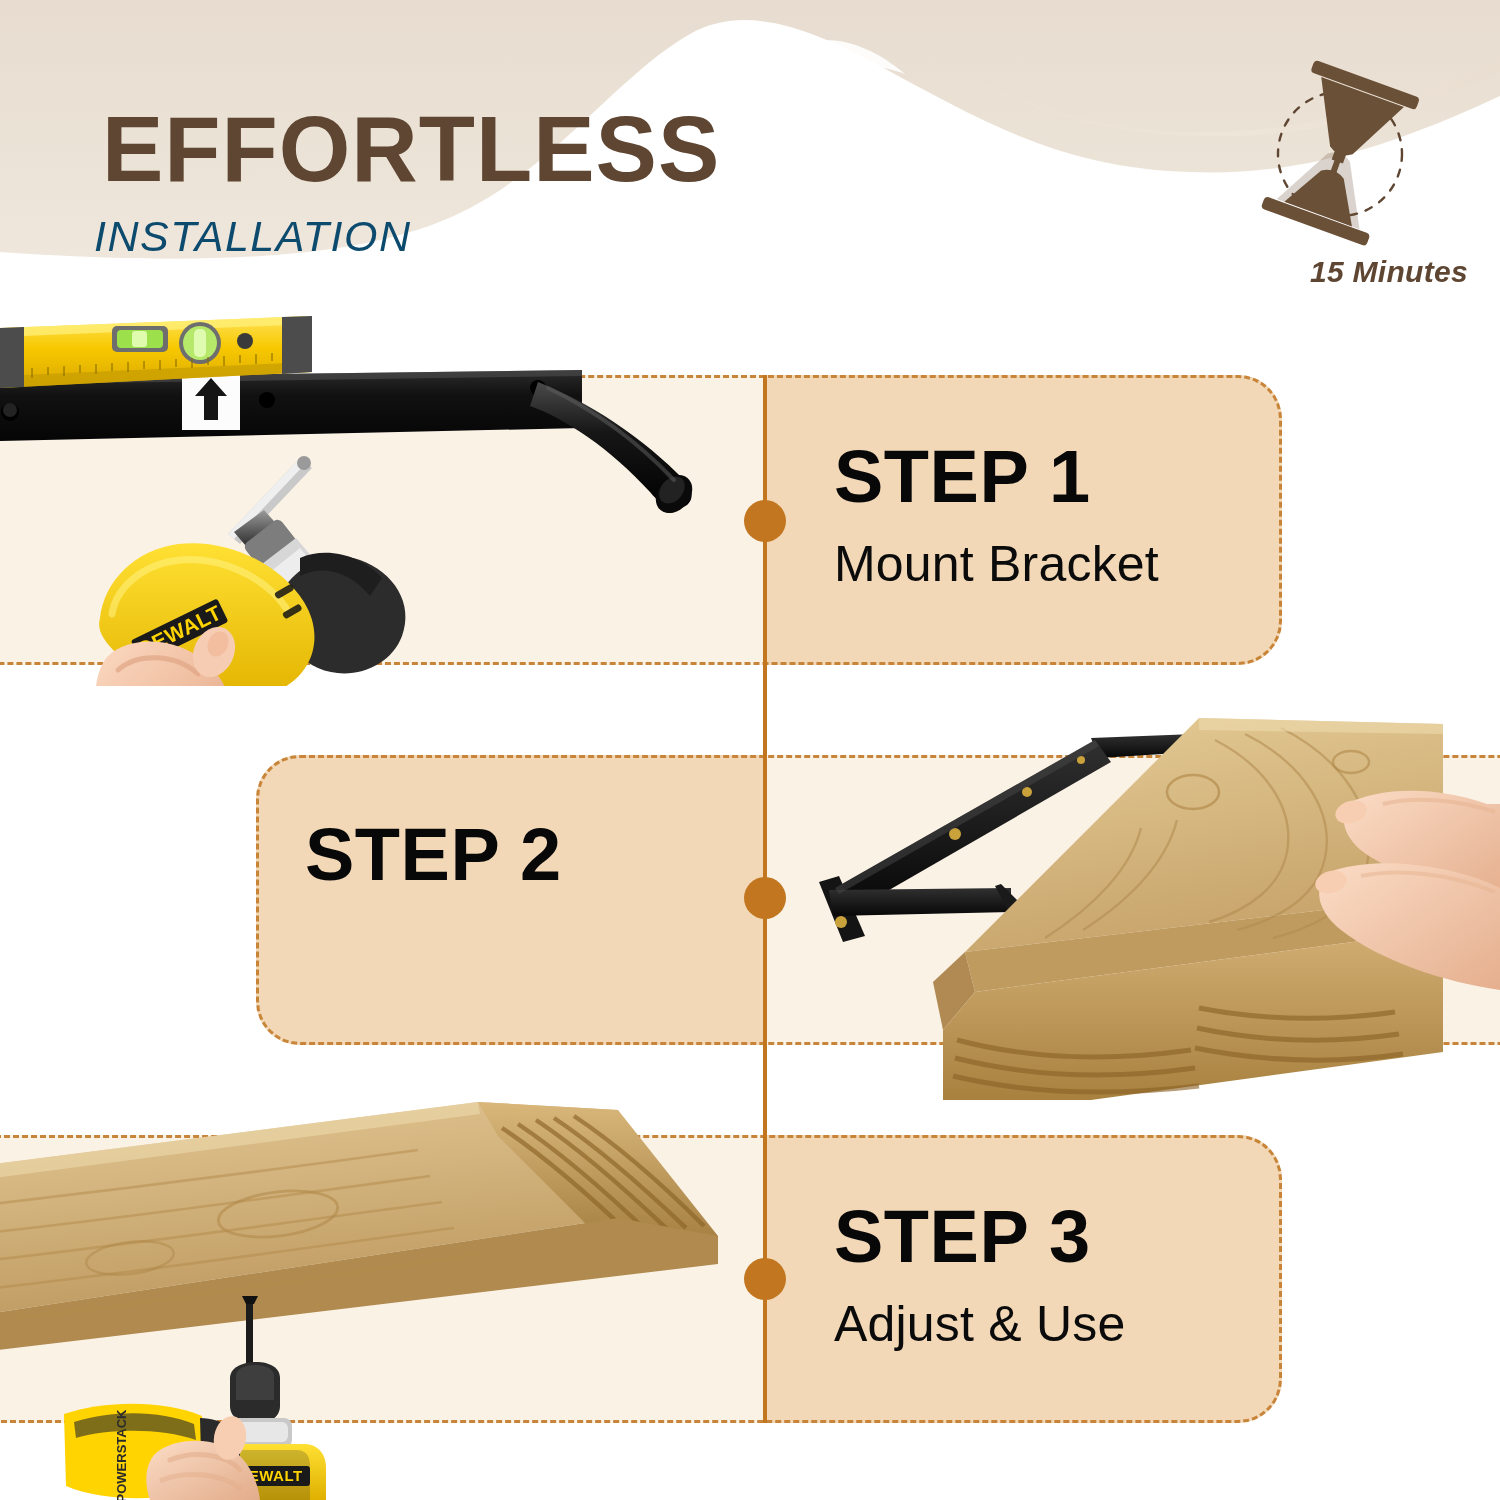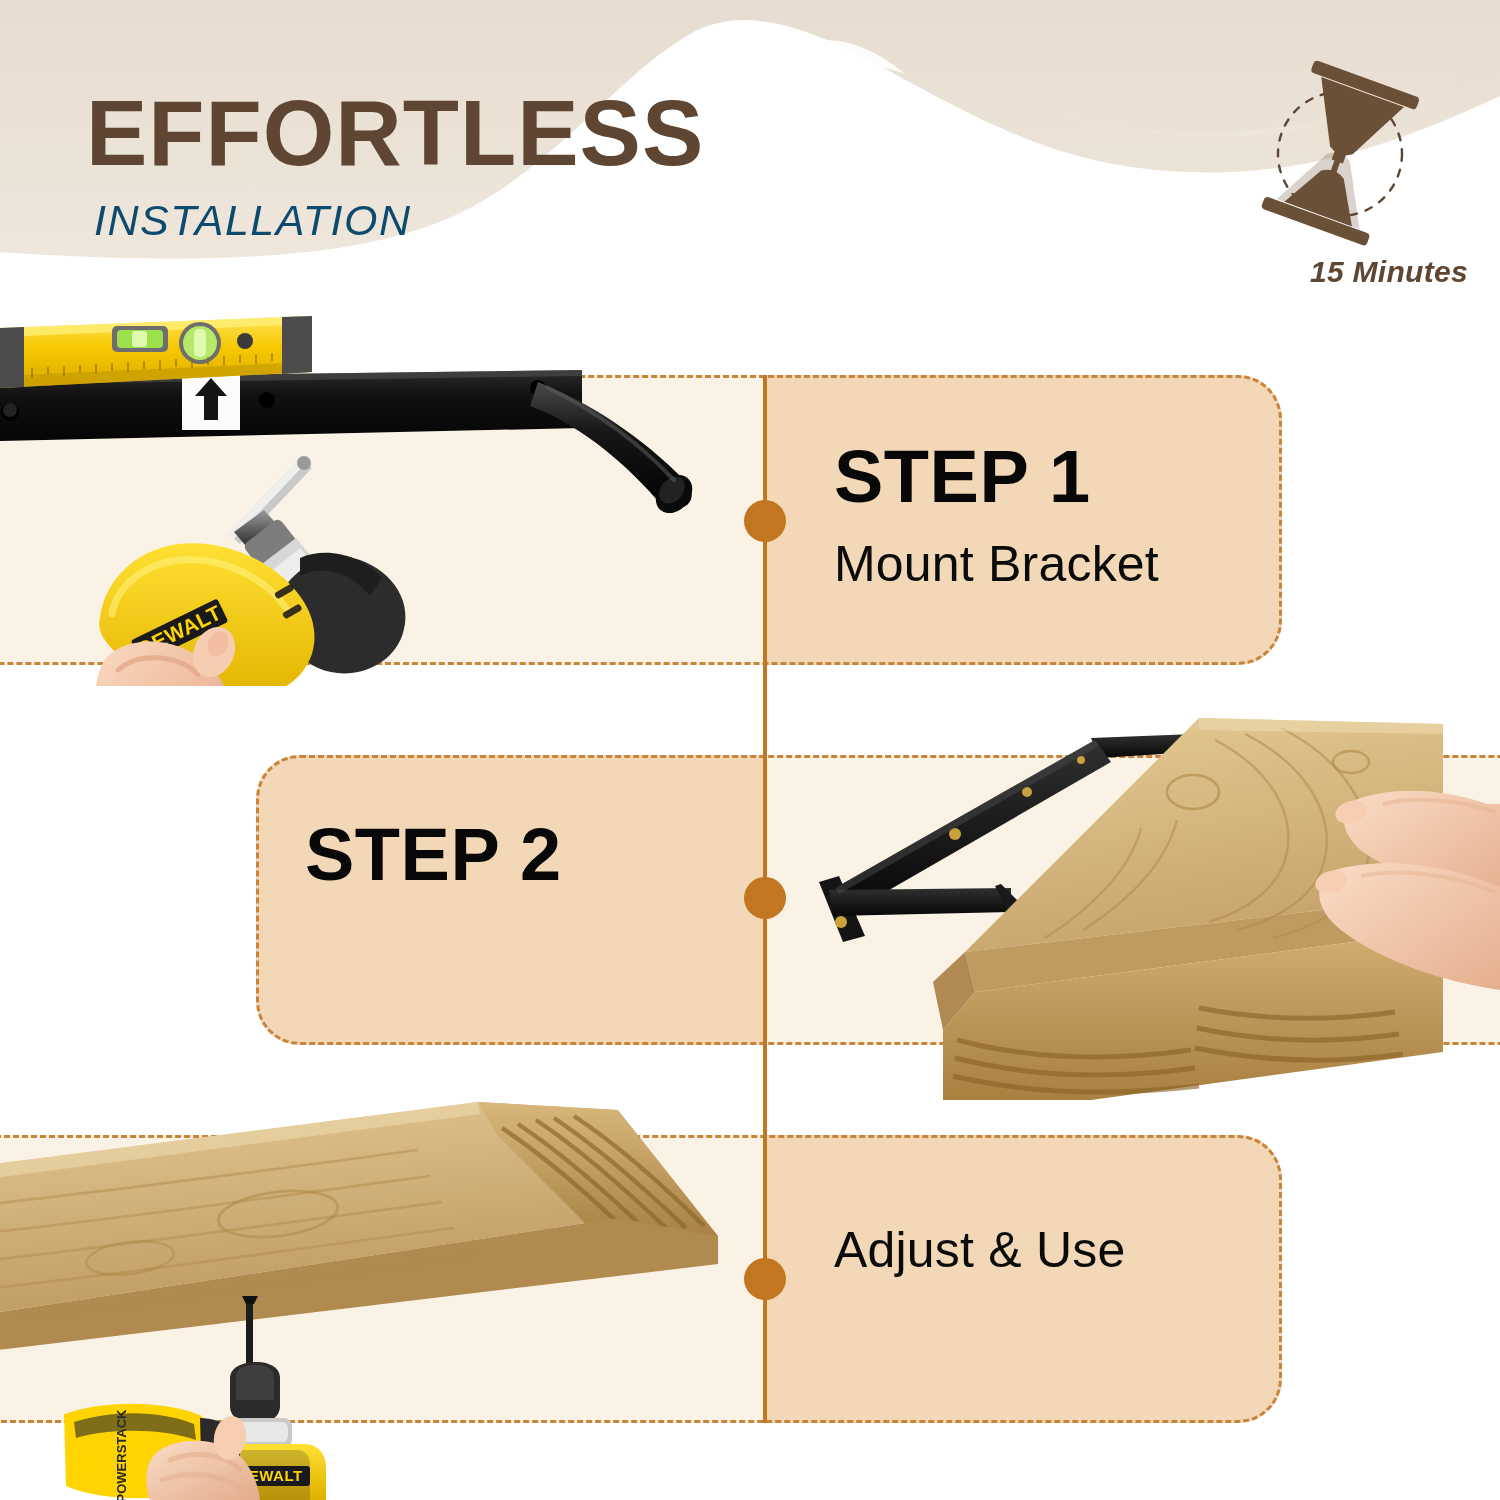--- a/index.html
+++ b/index.html
@@ -11,21 +11,21 @@
   }
   #stage{position:absolute;inset:0;width:1500px;height:1500px;overflow:hidden;background:#fff;}
 
   
   .wave{position:absolute;top:0;left:0;width:1500px;height:340px;z-index:1;pointer-events:none;}
 
   
   .headline{position:absolute;left:86px;top:88px;z-index:6;}
   .headline .h1{
     font-size:92px;font-weight:bold;letter-spacing:1px;line-height:0.98;
-    color:#5E4632;margin:0;white-space:nowrap;
+    color:#5E4632;margin:16px;white-space:nowrap;
   }
   .headline .h2{
     font-size:43px;font-weight:500;font-style:italic;letter-spacing:1.5px;
     color:#0c4a6e;margin:0;margin-top:18px;margin-left:8px;white-space:nowrap;
   }
 
   
   .badge{position:absolute;left:1212px;top:58px;width:256px;z-index:7;text-align:center;}
   .badge .hg{width:200px;height:190px;margin:0 auto;display:block;}
   .badge .btxt{
@@ -162,20 +162,21 @@
 <div class="tdot" id="dot3"></div>
 
 <div class="steptxt" id="txt1">
   <div class="big">STEP 1</div>
   <div class="sub">Mount Bracket</div>
 </div>
 <div class="steptxt" id="txt2">
   <div class="big">STEP 2</div>
 </div>
 <div class="steptxt" id="txt3">
+  <div class="big">STEP 3</div>
   <div class="sub">Adjust &amp; Use</div>
 </div>
 
 <div id="photo1">
 <svg class="ph" viewBox="0 0 760 390">
   <defs>
     <linearGradient id="lvlY" x1="0" y1="0" x2="0" y2="1">
       <stop offset="0" stop-color="#FFE257"></stop>
             <stop offset="0.45" stop-color="#F7C800"></stop>
       <stop offset="1" stop-color="#D9A800"></stop>

